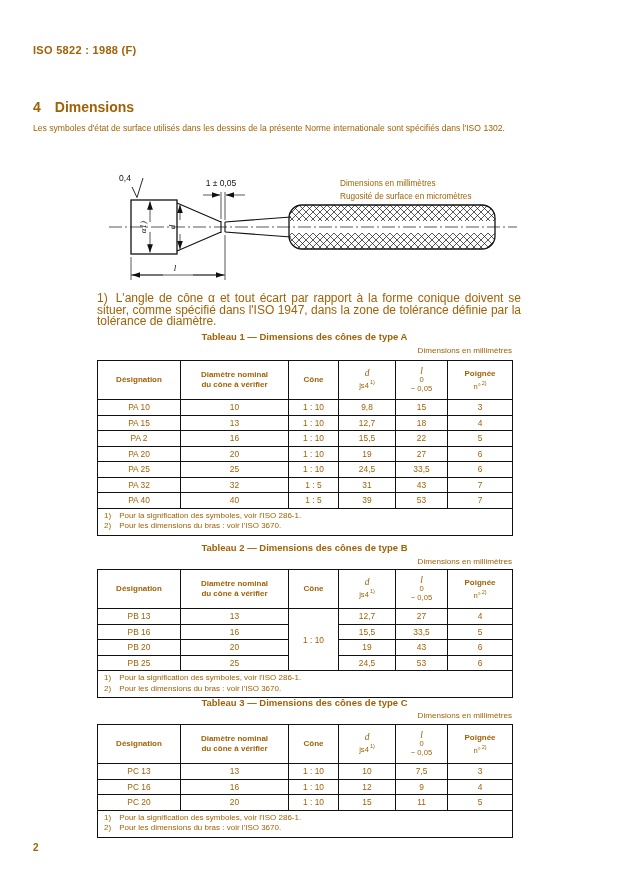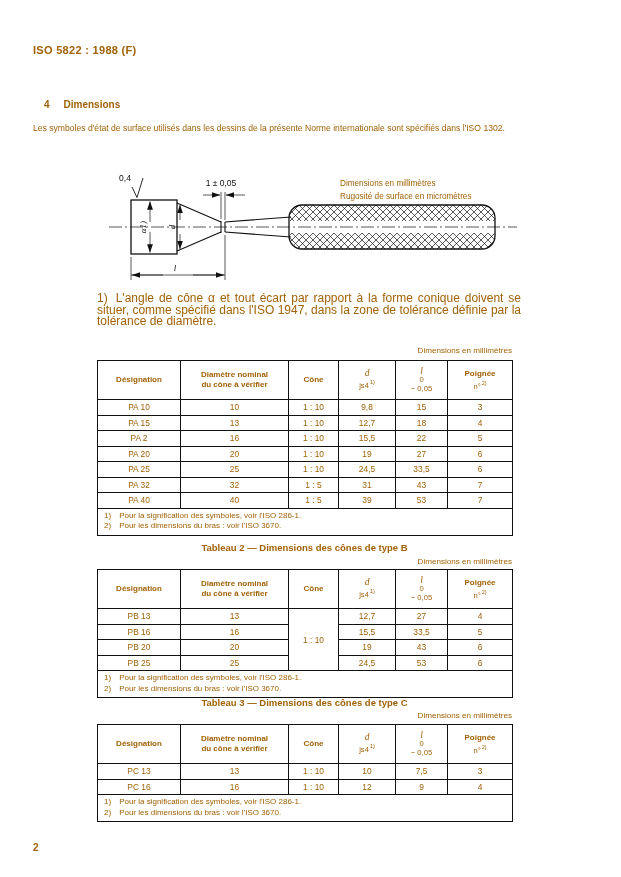--- a/index.html
+++ b/index.html
@@ -5,21 +5,21 @@
   * { margin:0; padding:0; box-sizing:border-box; }
   html,body { background:#e8e8e8; }
   .page {
     position:relative; width:621px; height:877px; margin:0 auto;
     background:#ffffff; color:#a16207;
     font-family:"Liberation Sans", sans-serif;
     overflow:hidden;
   }
   .abs { position:absolute; }
   .iso-header { left:33px; top:44px; font-size:11px; font-weight:bold; letter-spacing:.3px; }
-  .sec-head { left:44px; top:99px; font-size:10px; font-weight:bold; }
+  .sec-head { left:33px; top:99px; font-size:14px; font-weight:bold; }
   .sec-head .num { margin-right:14px; }
   .sec-head41 { top:148px; }
   .sec-head41 .num { margin-right:8px; }
   .intro { left:33px; top:122px; width:560px; font-size:8.6px; line-height:12px; }
   .fig-notes { left:340px; top:177px; font-size:8.2px; line-height:13px; }
   .fig-wrap { left:103px; top:170px; width:420px; height:124px; }
   .fig-fn { left:97px; top:293px; width:424px; font-size:12px; line-height:11.5px; text-align:justify; }
   .fig-fn .fnm, .fn .fnm { margin-right:8px; }
   .tbl-title { width:415px; left:97px; text-align:center; font-size:9.5px; font-weight:bold; }
   .units { width:415px; left:97px; text-align:right; font-size:8.1px; }
@@ -106,20 +106,21 @@
 
   <div class="abs fig-notes">
     <div>Dimensions en millimètres</div>
     <div>Rugosité de surface en micromètres</div>
   </div>
 
   <div class="abs fig-fn">
     <span class="fnm">1)</span><span>L'angle de cône α et tout écart par rapport à la forme conique doivent se situer, comme spécifié dans l'ISO 1947, dans la zone de tolérance définie par la tolérance de diamètre.</span>
   </div>
 
+  <div class="abs tbl-title t1-title">Tableau 1 — Dimensions des cônes de type A</div>
   <div class="abs units t1-units">Dimensions en millimètres</div>
   <table class="abs t1">
     <colgroup>
         <col style="width:83px">
         <col style="width:108px">
         <col style="width:50px">
         <col style="width:57px">
         <col style="width:52px">
         <col style="width:65px">
       </colgroup>
@@ -333,20 +334,28 @@
           <td>3</td>
         </tr>
         <tr>
           <td>PC 16</td>
           <td>16</td>
           <td>1 : 10</td>
           <td>12</td>
           <td>9</td>
           <td>4</td>
         </tr>
+        <tr>
+          <td>PC 20</td>
+          <td>20</td>
+          <td>1 : 10</td>
+          <td>15</td>
+          <td>11</td>
+          <td>5</td>
+        </tr>
       </tbody>
     <tbody>
       <tr class="fnrow">
         <td colspan="6">
           <div class="fn"><span class="fnm">1)</span><span>Pour la signification des symboles, voir l'ISO 286-1.</span></div>
           <div class="fn"><span class="fnm">2)</span><span>Pour les dimensions du bras : voir l'ISO 3670.</span></div>
         </td>
       </tr>
     </tbody>
   </table>

